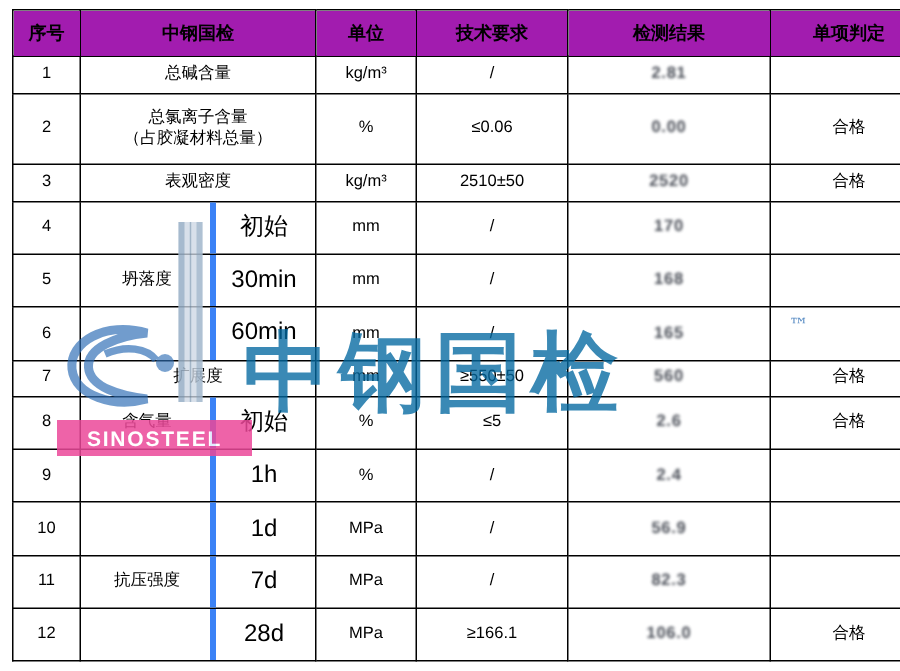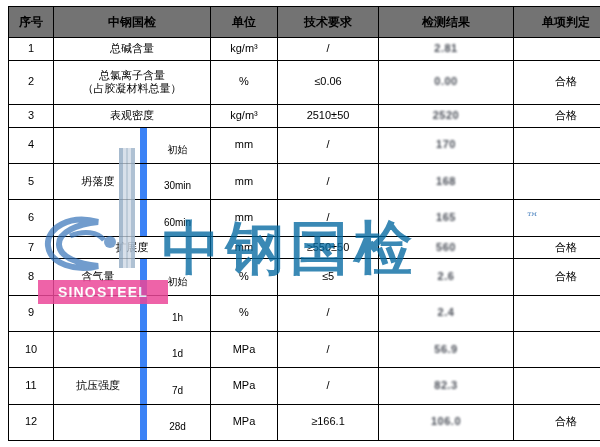--- a/index.html
+++ b/index.html
@@ -35,21 +35,21 @@
     color: #000000;
     font-weight: normal;
     padding: 0 2px;
     line-height: 1.25;
     position: relative;
     background: transparent;
   }
   table.report thead td {
     font-weight: bold;
     font-size: 12px;
-    background: #737373;
+    background: #a21caf;
     height: 30px;
   }
   .col-no    { width: 40px; }
   .col-item  { width: 152px; }
   .col-unit  { width: 62px; }
   .col-req   { width: 96px; }
   .col-res   { width: 130px; }
   .col-judge { width: 100px; }
 
   
@@ -59,30 +59,29 @@
   .split-inner {
     display: flex;
     width: 100%;
     height: 100%;
   }
   .split-name {
     flex: 0 0 84px;
     display: flex;
     align-items: center;
     justify-content: center;
-    border-right: 7px solid #3b82f6;
+    border-right: 4px solid #3b82f6;
     font-size: 11px;
   }
   .split-sub {
     flex: 1 1 auto;
     display: flex;
     align-items: center;
     justify-content: center;
-    font-size: 10px;
-    margin-top: 10px;
+    font-size: 16px;
   }
   .two-line { line-height: 1.3; }
 
   
   .result-val {
     color: #2a2f3a;
     font-weight: bold;
     filter: blur(0.9px);
     opacity: 0.85;
     letter-spacing: 0.5px;

